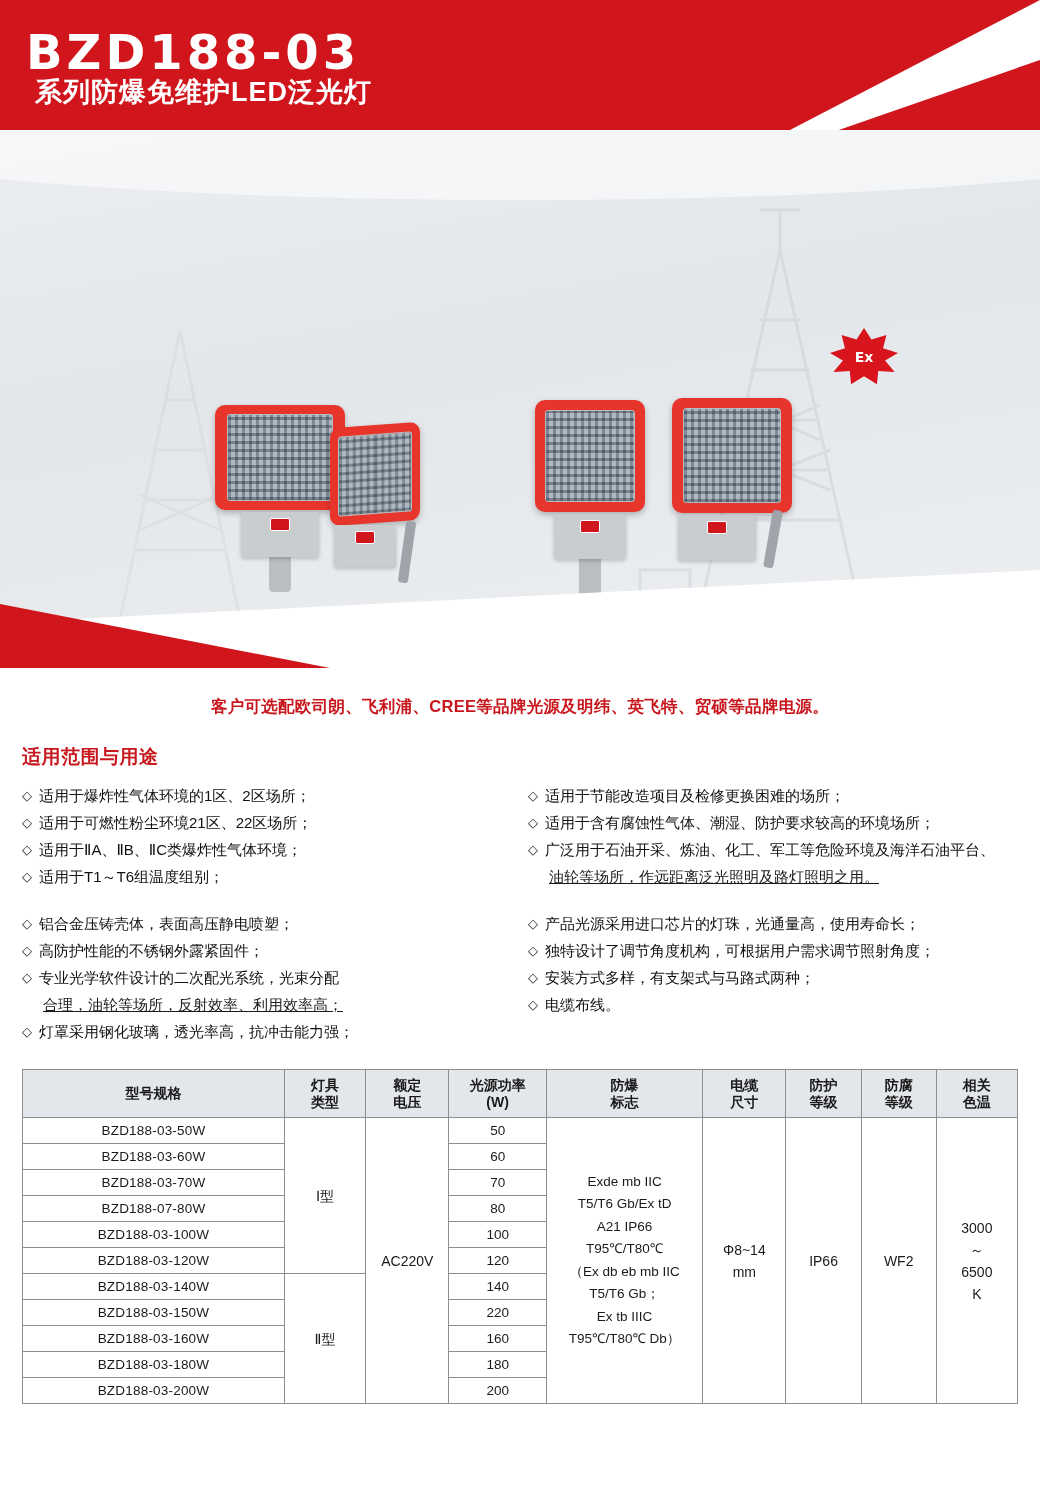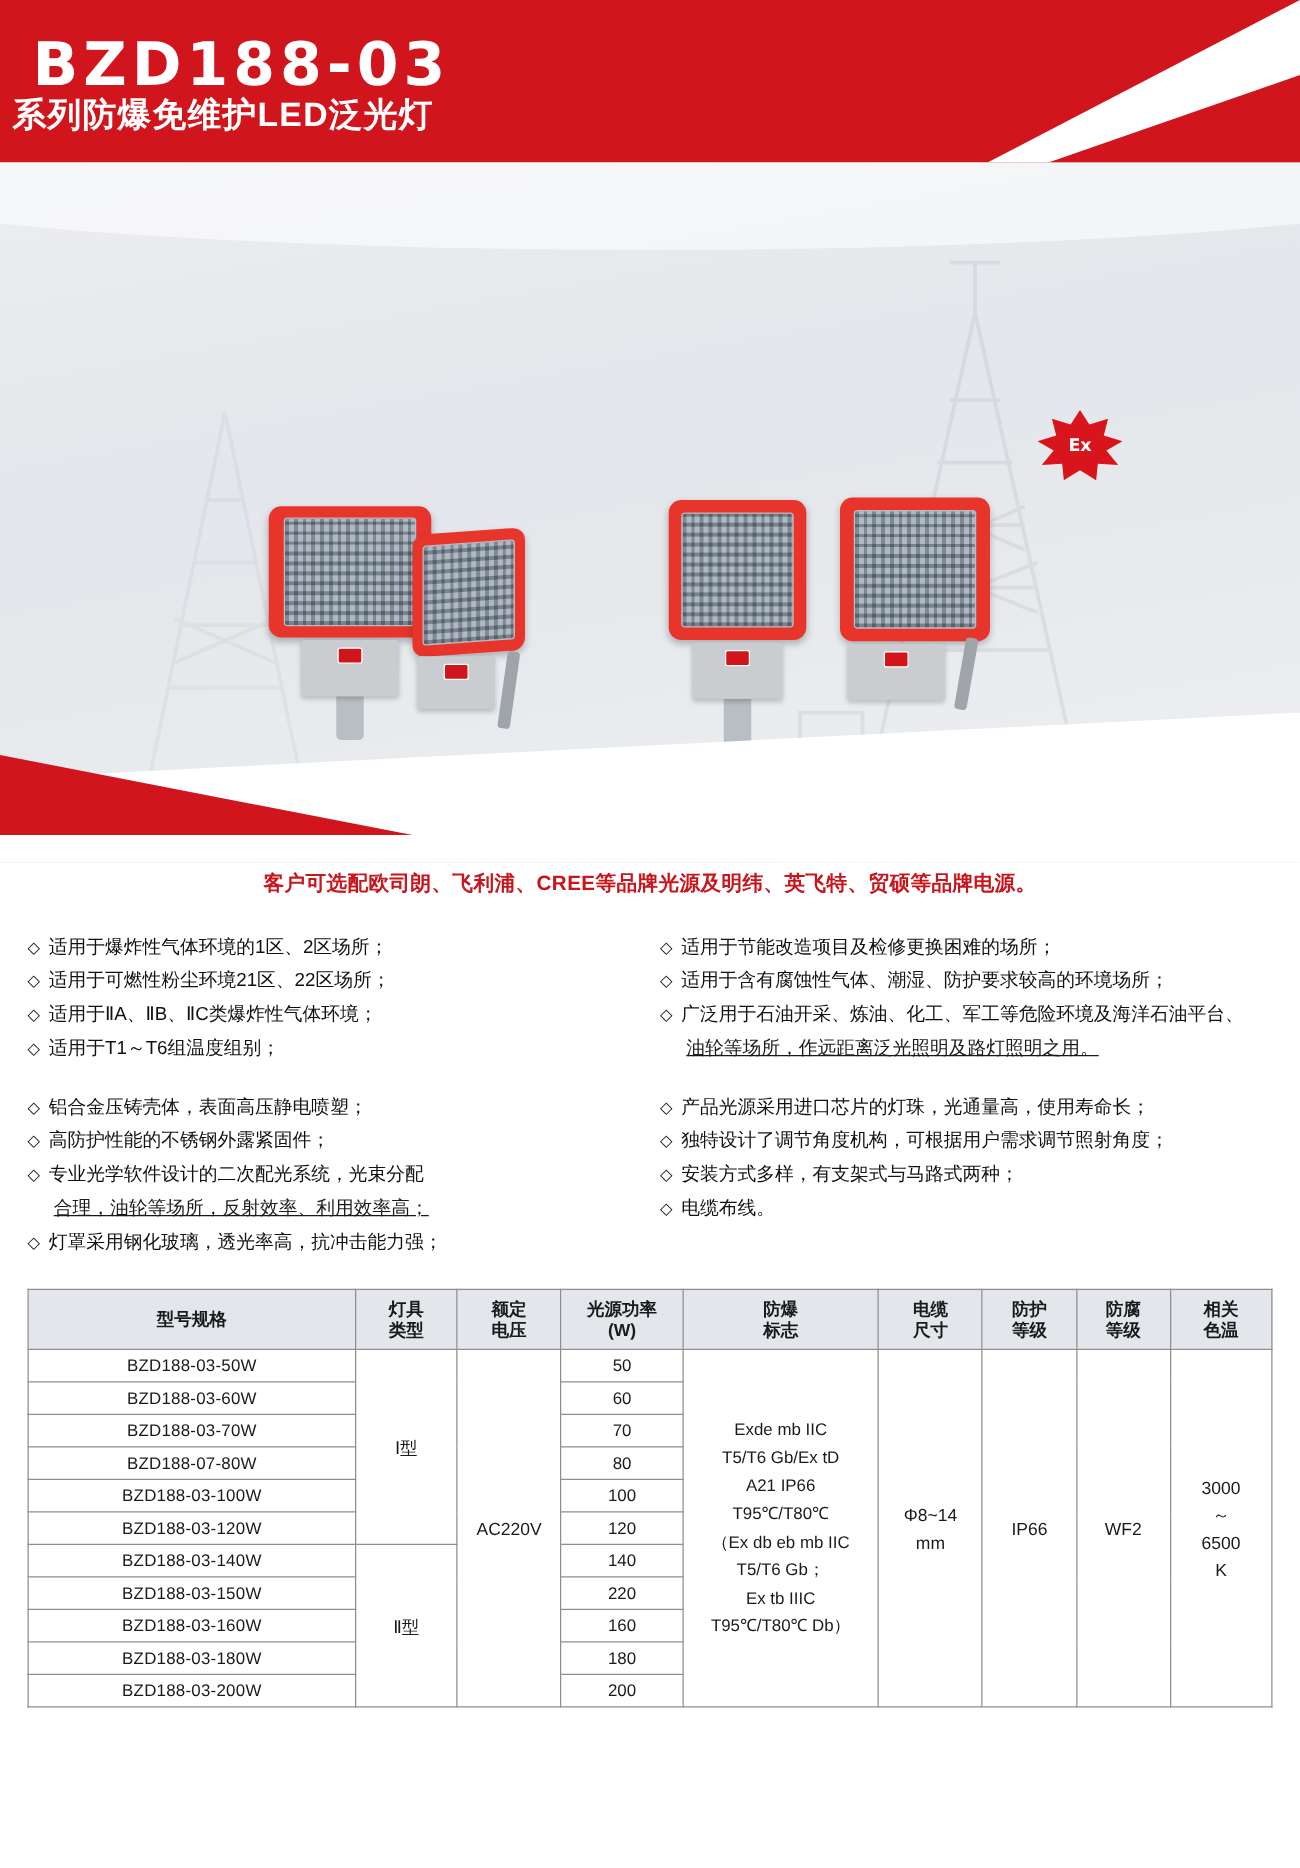--- a/index.html
+++ b/index.html
@@ -45,21 +45,21 @@
     left: 26px;
     top: 24px;
     font-size: 48px;
     font-weight: bold;
     color: #ffffff;
     letter-spacing: 4px;
     font-family: "DejaVu Sans", sans-serif;
   }
   .title-sub {
     position: absolute;
-    left: 10px;
+    left: 35px;
     top: 74px;
     font-size: 27px;
     font-weight: bold;
     color: #ffffff;
     letter-spacing: 1px;
   }
 
   
   .hero {
     position: relative;
@@ -350,20 +350,21 @@
   <div class="lamp-label" style="left:618px; top:480px;">Ⅱ型</div>
 
   <div class="bottom-white"></div>
   <div class="bottom-red"></div>
 </div>
 
 <div class="note-line">客户可选配欧司朗、飞利浦、CREE等品牌光源及明纬、英飞特、贸硕等品牌电源。</div>
 
 <div class="content">
 
+  <div class="section-title">适用范围与用途</div>
   <div class="two-col">
     <div class="col">
       <div class="bullet">
           <span class="dia">◇</span>
           <span class="btext">适用于爆炸性气体环境的1区、2区场所；</span>
         </div>
       <div class="bullet">
           <span class="dia">◇</span>
           <span class="btext">适用于可燃性粉尘环境21区、22区场所；</span>
         </div>

